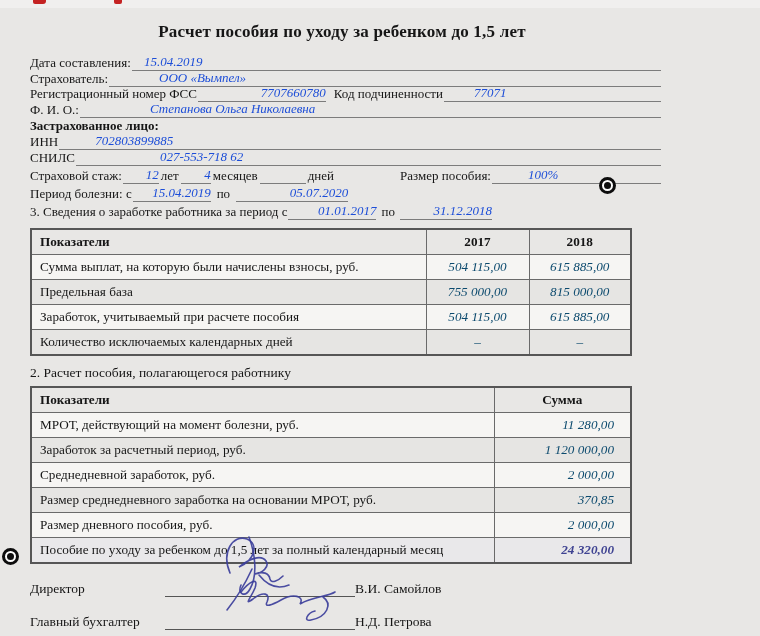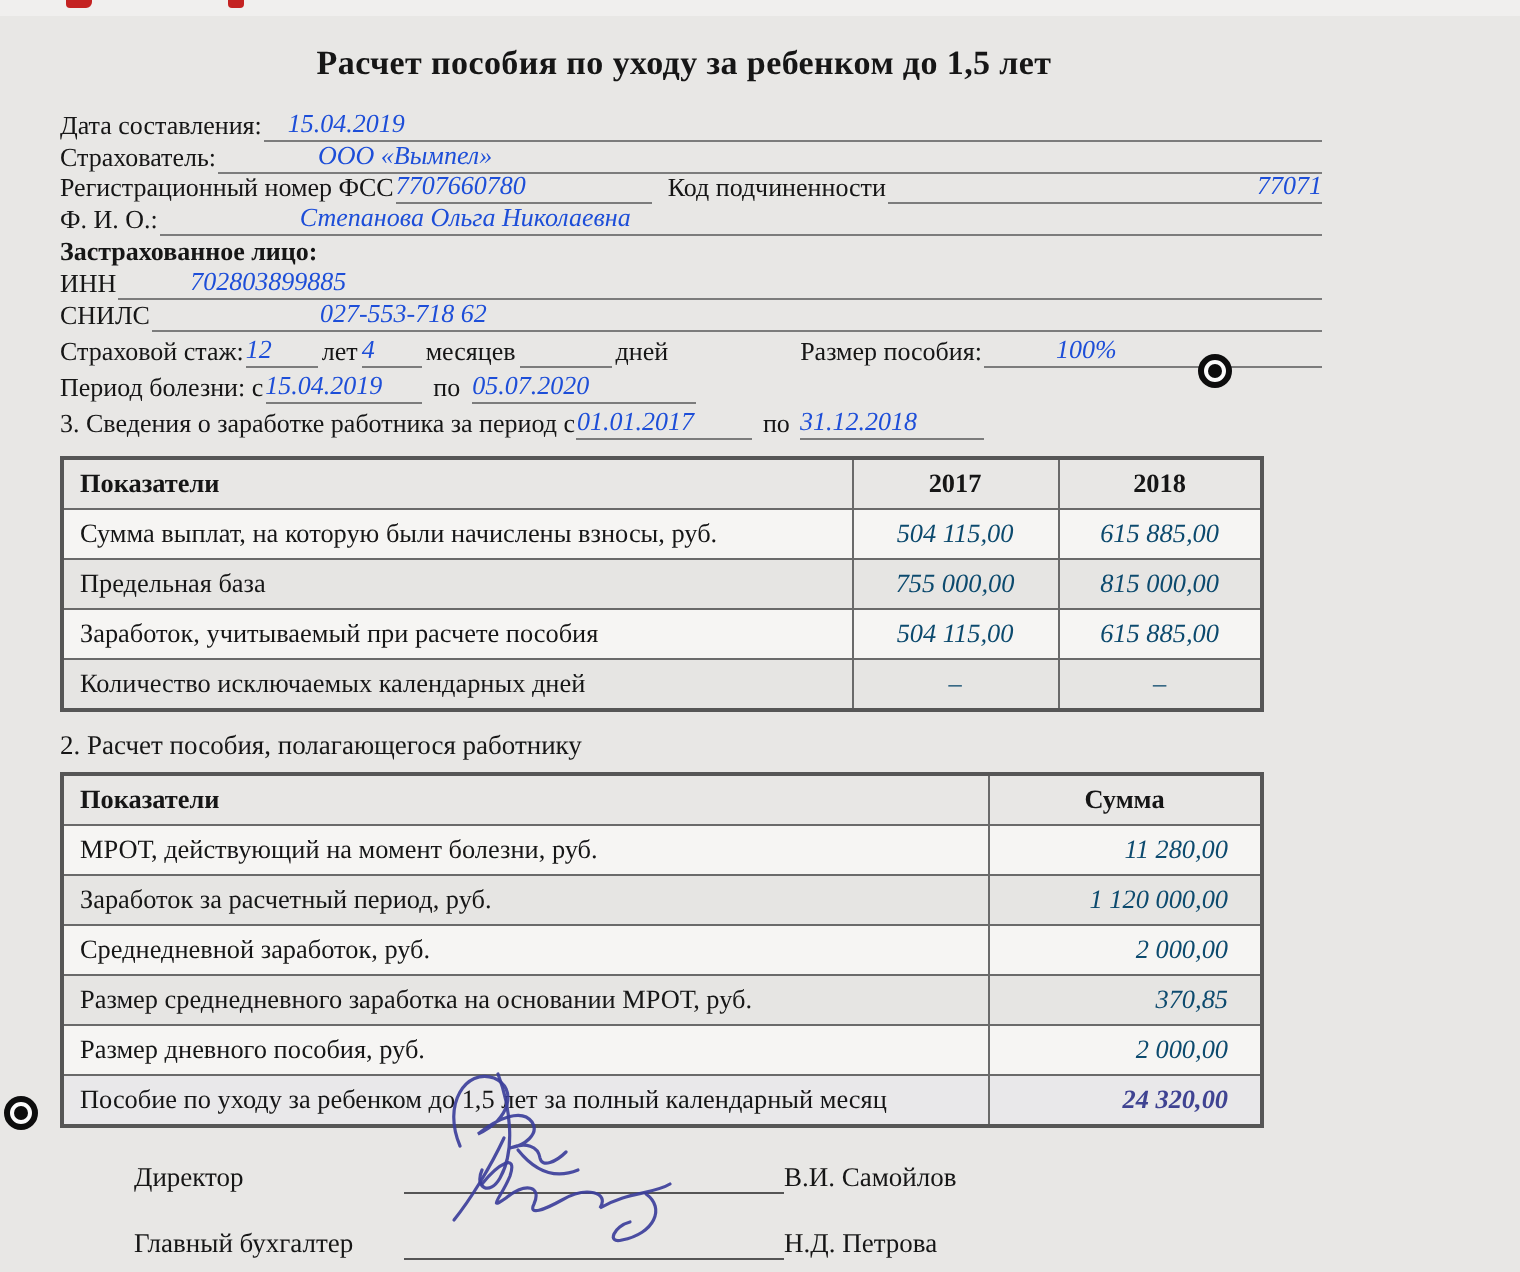--- a/index.html
+++ b/index.html
@@ -16,21 +16,21 @@
 
   .doc{position:absolute;top:8px;left:0;width:684px;}
   .title{margin-top:14px;text-align:center;font-weight:bold;font-size:17px;letter-spacing:.2px;}
 
   .form{margin:13px 23px 0 30px;font-size:13px;}
   .fline{display:flex;align-items:flex-end;height:15.8px;white-space:nowrap;}
   .lbl{flex:0 0 auto;padding-right:1px;}
   .bold{font-weight:bold;}
   .ul{border-bottom:1px solid #7c7c7c;}
   .fill{flex:1 1 auto;}
-  .slot{flex:0 0 auto;text-align:left;}
+  .slot{flex:0 0 auto;text-align:right;}
   .val{font-style:italic;color:#1d4ed8;}
   .gap{flex:0 0 auto;}
 
   .sec-heading{margin:0 0 0 30px;font-size:13.5px;}
   #section1-line{margin-top:2px;}
 
   table{border-collapse:collapse;margin-left:30px;width:600px;table-layout:fixed;background:#f6f5f3;}
   table{border:2px solid #565656;}
   th,td{border:1px solid #6a6a6a;font-size:13.2px;padding:3px 8px;height:18px;overflow:hidden;}
   th{font-weight:bold;text-align:center;background:#e8e7e5;}
@@ -41,21 +41,21 @@
   #table2 td.cval{text-align:right;padding-right:16px;}
   #table2 tr.total td{background:#e9e8ea;}
   #table2 tr.total td.cval{font-weight:bold;color:#3f4392;}
   #table1{margin-top:8px;}
   #table2{margin-top:5px;}
   #section2-heading{margin-top:9px;}
 
   .sig-block{margin:15px 23px 0 30px;font-size:13.5px;}
   .sigrow{display:flex;align-items:flex-end;height:18px;white-space:nowrap;}
   .sigrow + .sigrow{margin-top:15px;}
-  .sig-role{flex:0 0 135px;margin-left:37px;}
+  .sig-role{flex:0 0 135px;}
   .sig-line{flex:0 0 190px;border-bottom:1px solid #555;}
   .sig-name{flex:0 0 auto;}
 
   .bullseye{position:absolute;width:11px;height:11px;border:3px solid #0d0d0d;background:#fbfbfb;border-radius:50%;box-sizing:content-box;}
   .bullseye .dot{display:block;width:7px;height:7px;background:#0d0d0d;border-radius:50%;margin:2px auto 0;}
   #marker-benefit{left:599px;top:177px;}
   #marker-director{left:2px;top:548px;}
 
   #signature-overlay{position:absolute;left:175px;top:528px;width:230px;height:105px;pointer-events:none;}
   #signature-overlay path{fill:none;stroke:#3c3f9b;stroke-width:1.6;stroke-linecap:round;opacity:.92;}
@@ -81,21 +81,21 @@
     <div class="fline">
       <span class="lbl">Страхователь:</span>
       <span class="fill ul" style="padding-left:50px;text-align:left;"><span class="val">ООО «Вымпел»</span></span>
     </div>
 
     <div class="fline">
       <span class="lbl">Регистрационный номер ФСС</span>
       <span class="slot ul" style="width:128px;"><span class="val">7707660780</span></span>
       <span class="gap" style="width:8px;"></span>
       <span class="lbl">Код подчиненности</span>
-      <span class="fill ul" style="padding-left:30px;text-align:right;"><span class="val">77071</span></span>
+      <span class="fill ul" style="padding-left:30px;text-align:left;"><span class="val">77071</span></span>
     </div>
 
     <div class="fline">
       <span class="lbl">Ф. И. О.:</span>
       <span class="fill ul" style="padding-left:70px;text-align:left;"><span class="val">Степанова Ольга Николаевна</span></span>
     </div>
 
     <div class="fline">
       <span class="lbl bold">Застрахованное лицо:</span>
     </div>

